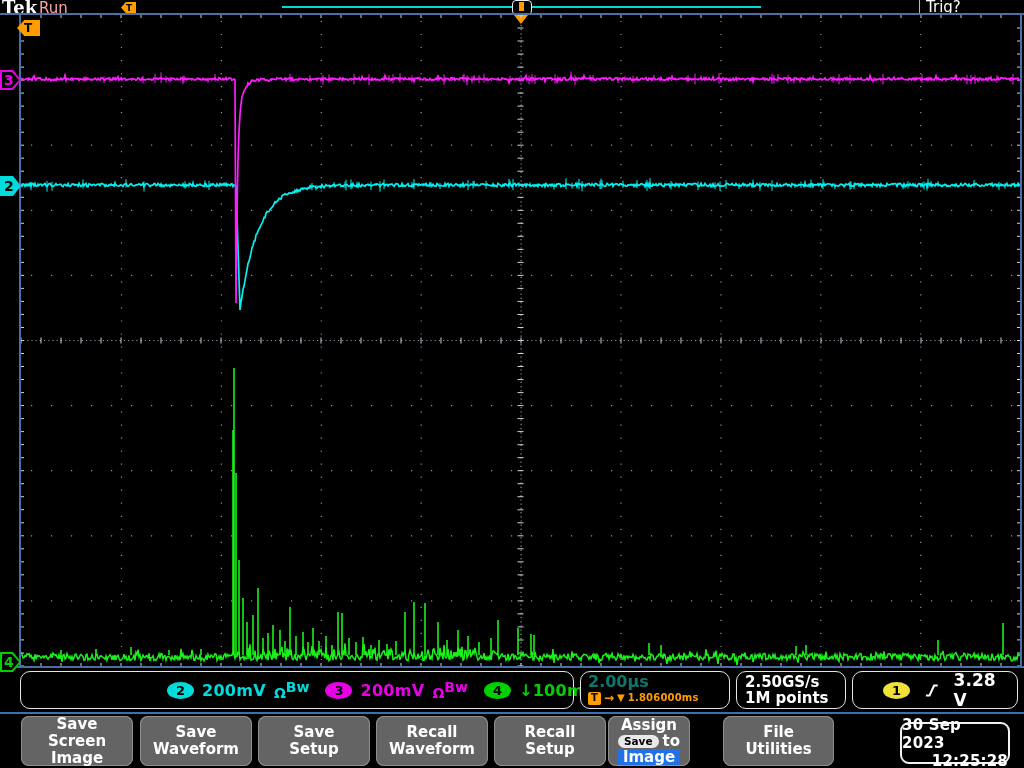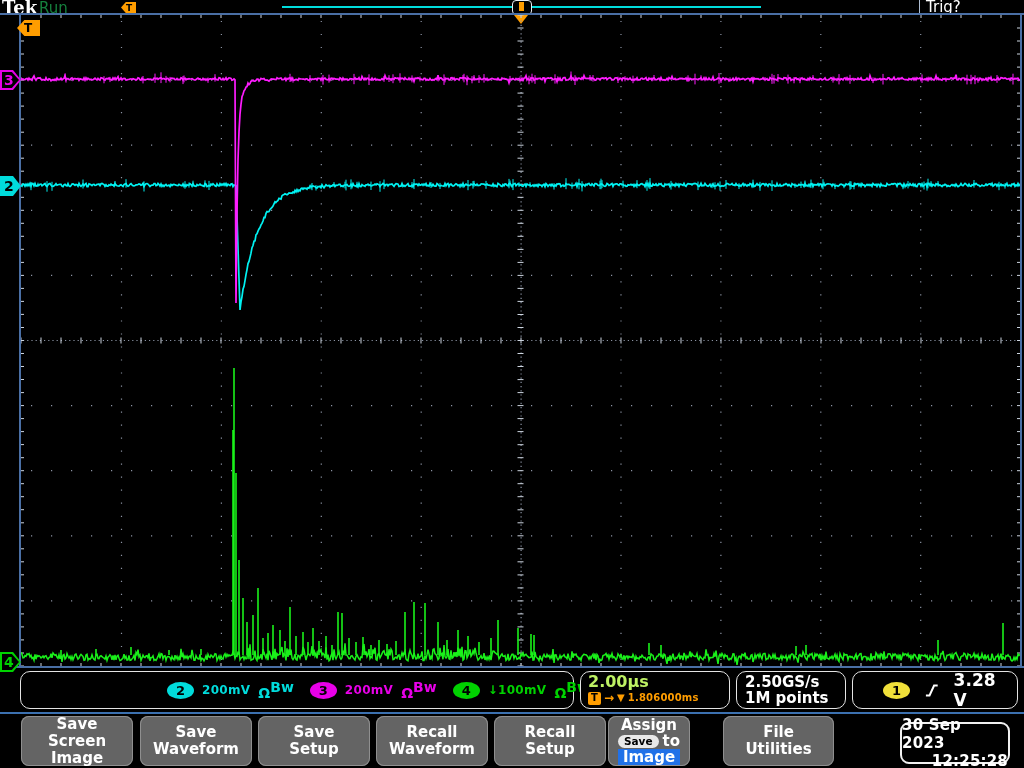--- a/index.html
+++ b/index.html
@@ -3,21 +3,21 @@
 <meta charset="utf-8">
 <style>
   html,body{margin:0;padding:0;background:#000;}
   #screen{position:relative;width:1024px;height:768px;background:#000;overflow:hidden;
           font-family:"DejaVu Sans","Liberation Sans",sans-serif;color:#fff;}
   .abs{position:absolute;}
 
   
   #tek-logo{left:2px;top:-3px;font-family:"DejaVu Serif","Liberation Serif",serif;
             font-weight:bold;font-size:18px;color:#fff;}
-  #acq-status{left:39px;top:-1px;font-size:15px;color:#15803d;}
+  #acq-status{left:39px;top:-1px;font-size:15px;color:#fca5a5;}
   #trig-sep{left:919px;top:0;width:1px;height:13px;background:#aebdd2;}
   #trig-status{left:926px;top:-2px;font-size:15px;color:#fff;}
   #record-line{left:282px;top:6px;width:479px;height:2px;background:#00dcdc;}
   #win-marker{left:512px;top:0;width:18px;height:13px;border:1px solid #e8eef5;
               border-radius:4px;background:#000;}
   #win-marker .stripe{position:absolute;left:6px;top:1px;width:5px;height:9px;background:#ff9d00;}
   #trig-pos-triangle{left:514px;top:15px;width:0;height:0;border-left:7px solid transparent;
               border-right:7px solid transparent;border-top:9px solid #ff9d00;}
   .ttag{background:#ff9d00;color:#000;font-weight:bold;display:flex;align-items:center;
         clip-path:polygon(0 50%,32% 0,100% 0,100% 100%,32% 100%);}
@@ -41,25 +41,25 @@
   .pennant.solid span{color:#000;}
   .pennant.outline span{color:var(--c);}
 
   
   .sbox{position:absolute;top:671px;height:38px;border:1px solid #e4e4e4;border-radius:10px;
         background:#000;box-sizing:border-box;}
   #ch-box{left:20px;width:554px;display:flex;align-items:center;padding-left:146px;gap:16px;}
   .ch-group{display:flex;align-items:center;gap:8px;white-space:nowrap;}
   .badge{width:27px;height:17px;border-radius:50%;color:#000;font-size:13px;font-weight:bold;
          display:flex;align-items:center;justify-content:center;flex:none;}
-  .scale{font-size:12px;font-weight:bold;letter-spacing:.3px;text-align:center;}
+  .scale{font-size:16px;font-weight:bold;letter-spacing:.3px;text-align:center;}
   .omega{font-size:14px;font-weight:bold;}
   .bw{font-size:14px;vertical-align:6px;font-weight:bold;}
   #time-box{left:580px;width:150px;padding:1px 0 0 7px;}
-  #time-box .line1{font-size:16px;font-weight:bold;color:#bef264;line-height:17px;}
+  #time-box .line1{font-size:16px;font-weight:bold;color:#0f766e;line-height:17px;}
   #time-box .line2{display:flex;align-items:center;gap:3px;line-height:16px;}
   .t-badge{width:13px;height:13px;background:#ff9d00;border-radius:2px;color:#000;font-size:10px;
            font-weight:bold;display:flex;align-items:center;justify-content:center;flex:none;}
   .amber{color:#ff9d00;font-weight:bold;}
   #time-box .arrow{font-size:12px;}
   #time-box .pointer{font-size:10px;}
   #time-box .delay{font-size:10px;letter-spacing:.2px;}
   #rate-box{left:736px;width:110px;padding:2px 16px 0 8px;font-size:15px;font-weight:bold;line-height:16px;}
   #trig-box{left:852px;width:166px;display:flex;align-items:center;padding:0 8px 0 30px;gap:15px;}
   #trig-box .level{margin-left:auto;font-size:17px;font-weight:bold;}

